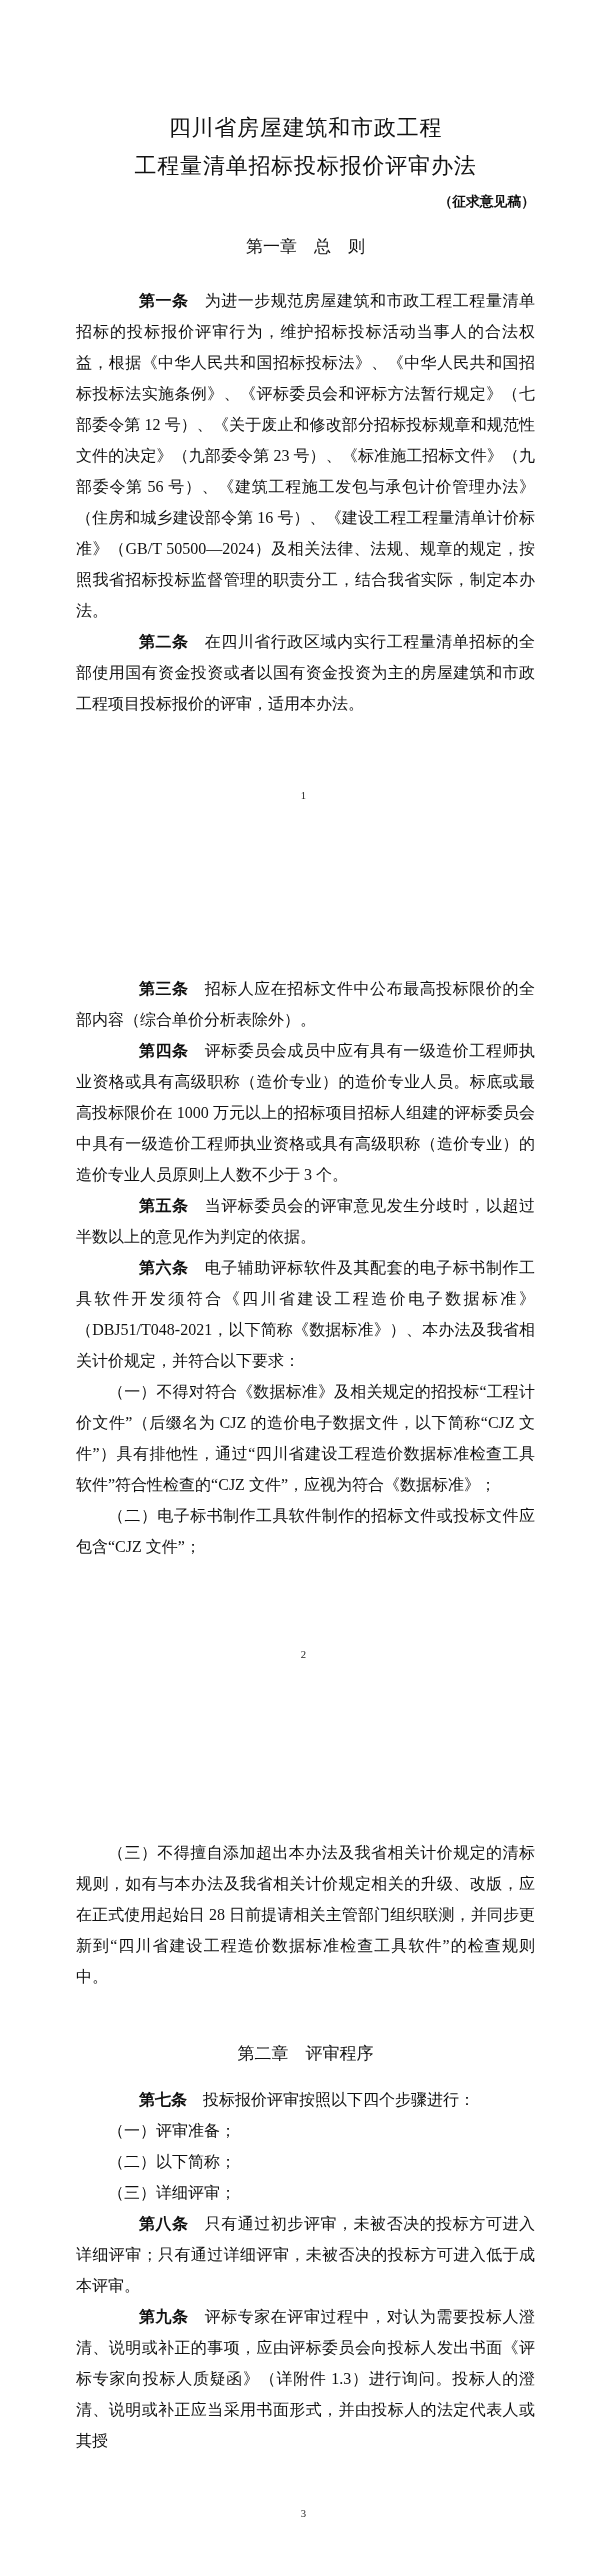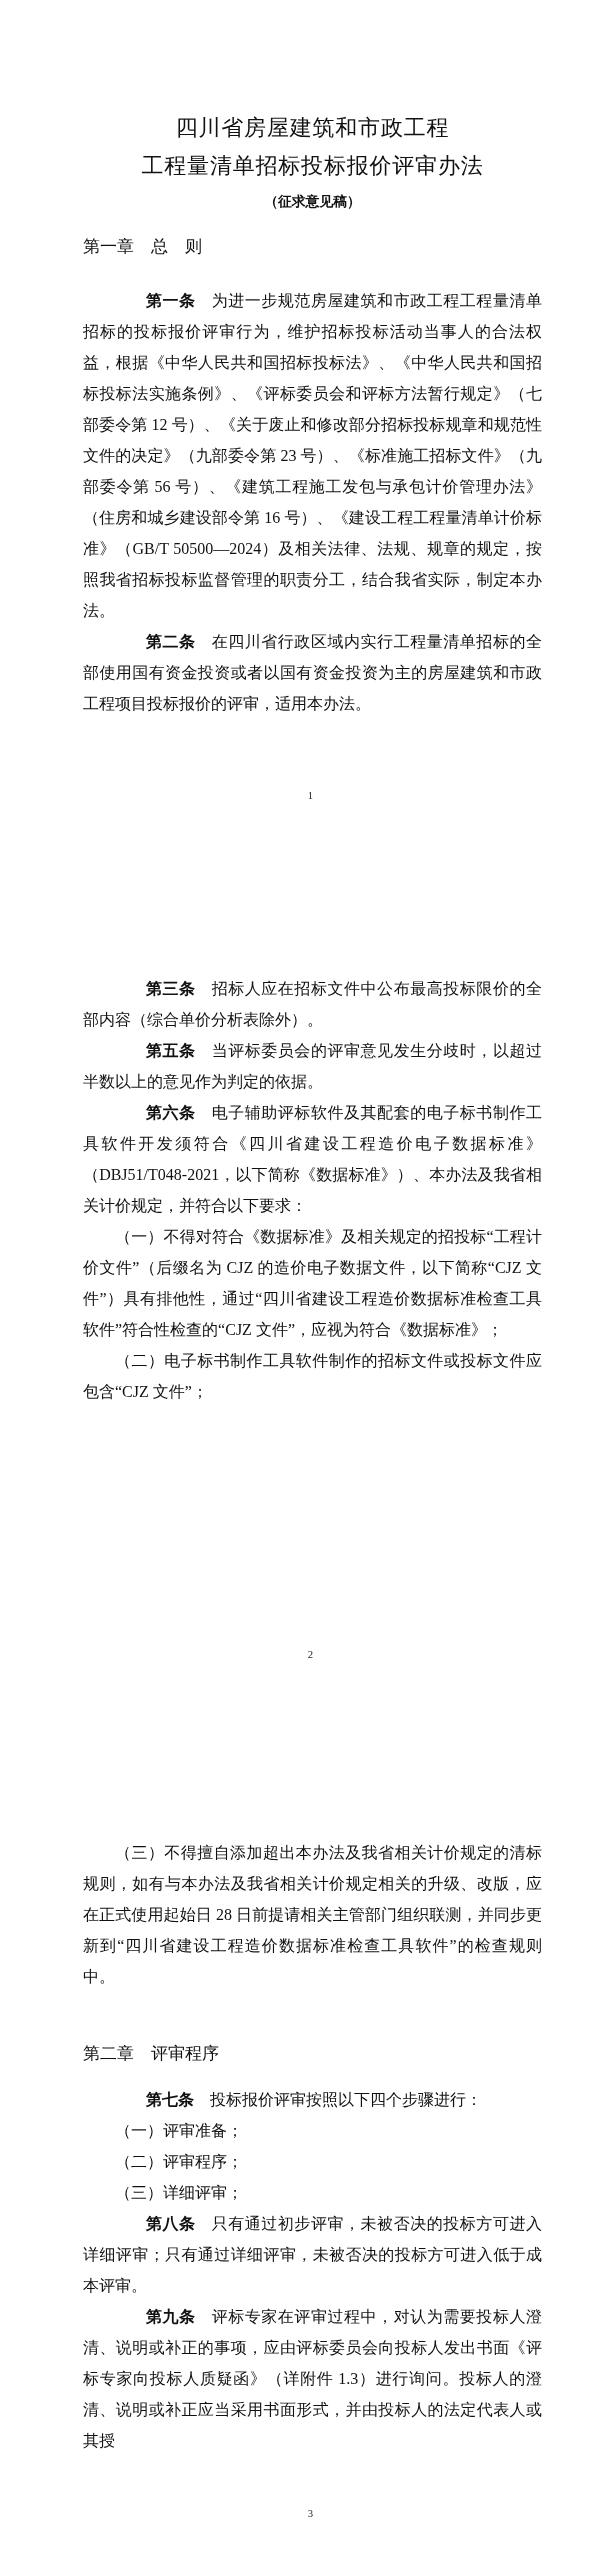--- a/index.html
+++ b/index.html
@@ -7,21 +7,20 @@
     padding: 0;
     background: #ffffff;
   }
   body {
     width: 607px;
   }
   .doc {
     width: 591px;
     font-family: "Liberation Serif", "DejaVu Serif", serif;
     color: #111111;
-    padding-left: 7px;
   }
   .page {
     position: relative;
     width: 607px;
     height: 859px;
     background: #ffffff;
     overflow: hidden;
     box-sizing: border-box;
     padding-right: 72px;
     padding-left: 76px;
@@ -36,28 +35,28 @@
     font-weight: normal;
     line-height: 38px;
     text-align: center;
     letter-spacing: 0.8px;
   }
   .subtitle {
     margin: 0;
     font-size: 13.8px;
     font-weight: bold;
     line-height: 34px;
-    text-align: center;
+    text-align: right;
   }
   .chapter {
     margin: 11.5px 0 23px 0;
     font-size: 17px;
     font-weight: normal;
     line-height: 31px;
-    text-align: left;
+    text-align: center;
   }
   .chapter.second {
     margin: 46px 0 15.3px 0;
   }
   .para {
     margin: 0;
     font-size: 16px;
     line-height: 31px;
     text-align: justify;
     text-indent: 2em;
@@ -93,36 +92,37 @@
     <h2 class="chapter">第一章　总　则</h2>
 
     <p class="para"><span class="lead">第一条</span><span>为进一步规范房屋建筑和市政工程工程量清单招标的投标报价评审行为，维护招标投标活动当事人的合法权益，根据《中华人民共和国招标投标法》、《中华人民共和国招标投标法实施条例》、《评标委员会和评标方法暂行规定》（七部委令第 12 号）、《关于废止和修改部分招标投标规章和规范性文件的决定》（九部委令第 23 号）、《标准施工招标文件》（九部委令第 56 号）、《建筑工程施工发包与承包计价管理办法》（住房和城乡建设部令第 16 号）、《建设工程工程量清单计价标准》（GB/T 50500—2024）及相关法律、法规、规章的规定，按照我省招标投标监督管理的职责分工，结合我省实际，制定本办法。</span></p>
     <p class="para"><span class="lead">第二条</span><span>在四川省行政区域内实行工程量清单招标的全部使用国有资金投资或者以国有资金投资为主的房屋建筑和市政工程项目投标报价的评审，适用本办法。</span></p>
 
     <div class="pageno">1</div>
   </section>
 
   <section class="page p2">
     <p class="para"><span class="lead">第三条</span><span>招标人应在招标文件中公布最高投标限价的全部内容（综合单价分析表除外）。</span></p>
+    <p class="para"><span class="lead">第四条</span><span>评标委员会成员中应有具有一级造价工程师执业资格或具有高级职称（造价专业）的造价专业人员。标底或最高投标限价在 1000 万元以上的招标项目招标人组建的评标委员会中具有一级造价工程师执业资格或具有高级职称（造价专业）的造价专业人员原则上人数不少于 3 个。</span></p>
     <p class="para"><span class="lead">第五条</span><span>当评标委员会的评审意见发生分歧时，以超过半数以上的意见作为判定的依据。</span></p>
     <p class="para"><span class="lead">第六条</span><span>电子辅助评标软件及其配套的电子标书制作工具软件开发须符合《四川省建设工程造价电子数据标准》（DBJ51/T048-2021，以下简称《数据标准》）、本办法及我省相关计价规定，并符合以下要求：</span></p>
     <p class="para"><span>（一）不得对符合《数据标准》及相关规定的招投标“工程计价文件”（后缀名为 CJZ 的造价电子数据文件，以下简称“CJZ 文件”）具有排他性，通过“四川省建设工程造价数据标准检查工具软件”符合性检查的“CJZ 文件”，应视为符合《数据标准》；</span></p>
     <p class="para"><span>（二）电子标书制作工具软件制作的招标文件或投标文件应包含“CJZ 文件”；</span></p>
 
     <div class="pageno">2</div>
   </section>
 
   <section class="page p3">
     <p class="para"><span>（三）不得擅自添加超出本办法及我省相关计价规定的清标规则，如有与本办法及我省相关计价规定相关的升级、改版，应在正式使用起始日 28 日前提请相关主管部门组织联测，并同步更新到“四川省建设工程造价数据标准检查工具软件”的检查规则中。</span></p>
 
     <h2 class="chapter second">第二章　评审程序</h2>
 
     <p class="para"><span class="lead">第七条</span><span>投标报价评审按照以下四个步骤进行：</span></p>
     <p class="para"><span>（一）评审准备；</span></p>
-    <p class="para"><span>（二）评审程序；</span></p>
+    <p class="para"><span>（二）以下简称；</span></p>
     <p class="para"><span>（三）详细评审；</span></p>
     <p class="para"><span class="lead">第八条</span><span>只有通过初步评审，未被否决的投标方可进入详细评审；只有通过详细评审，未被否决的投标方可进入低于成本评审。</span></p>
     <p class="para"><span class="lead">第九条</span><span>评标专家在评审过程中，对认为需要投标人澄清、说明或补正的事项，应由评标委员会向投标人发出书面《评标专家向投标人质疑函》（详附件 1.3）进行询问。投标人的澄清、说明或补正应当采用书面形式，并由投标人的法定代表人或其授</span></p>
 
     <div class="pageno">3</div>
   </section>
 
 </div>
 
 

